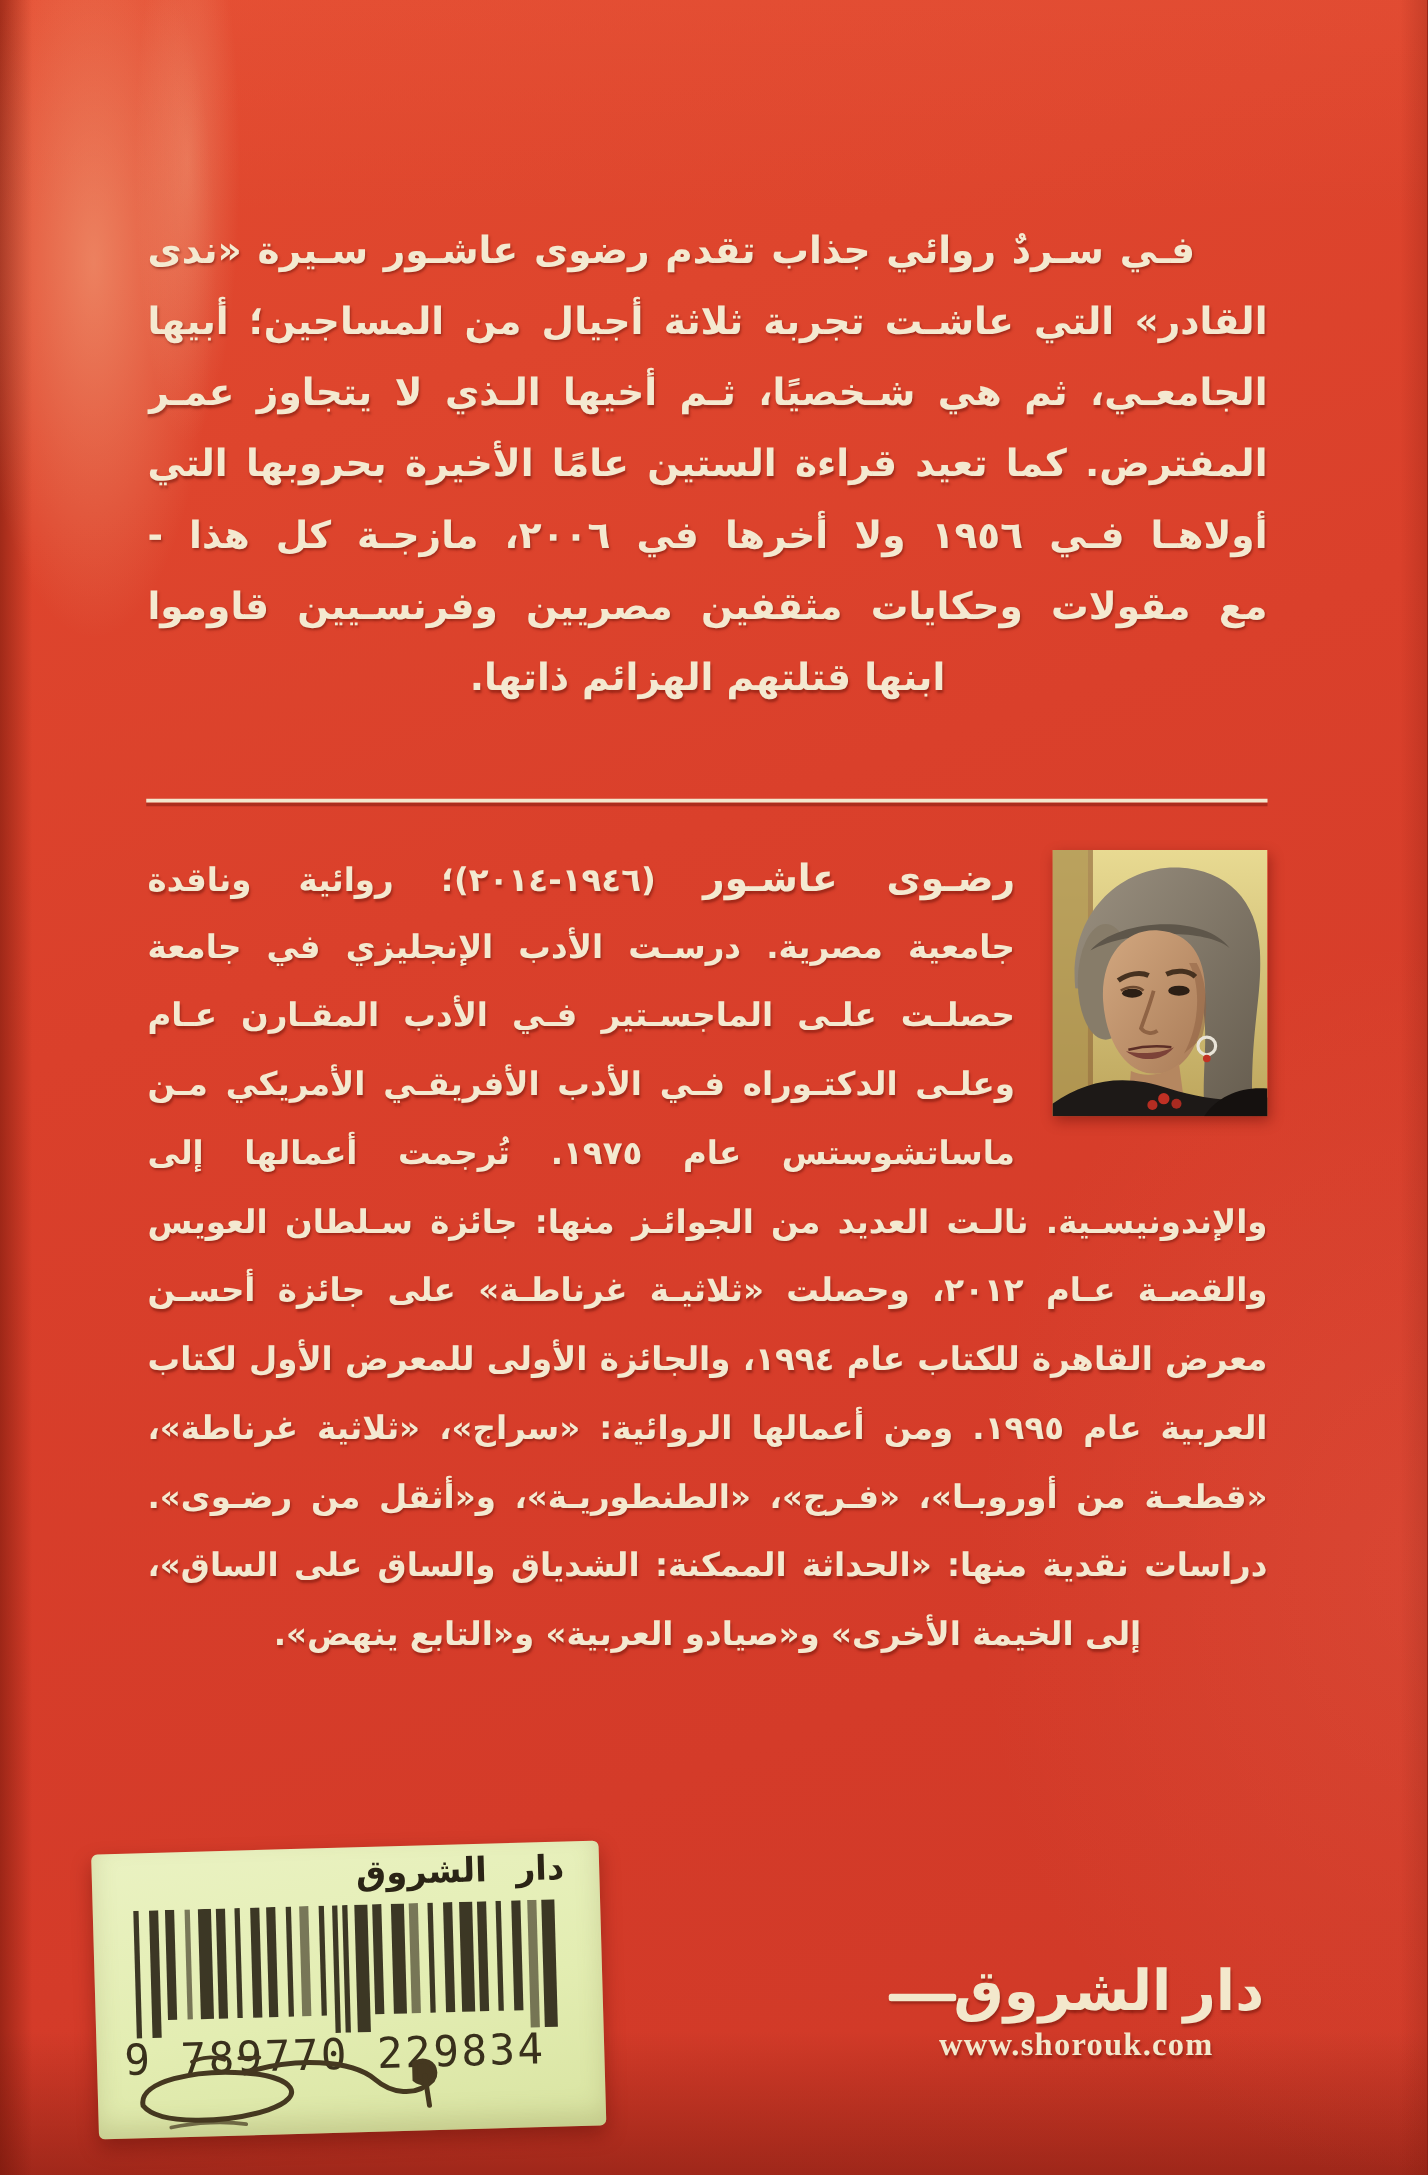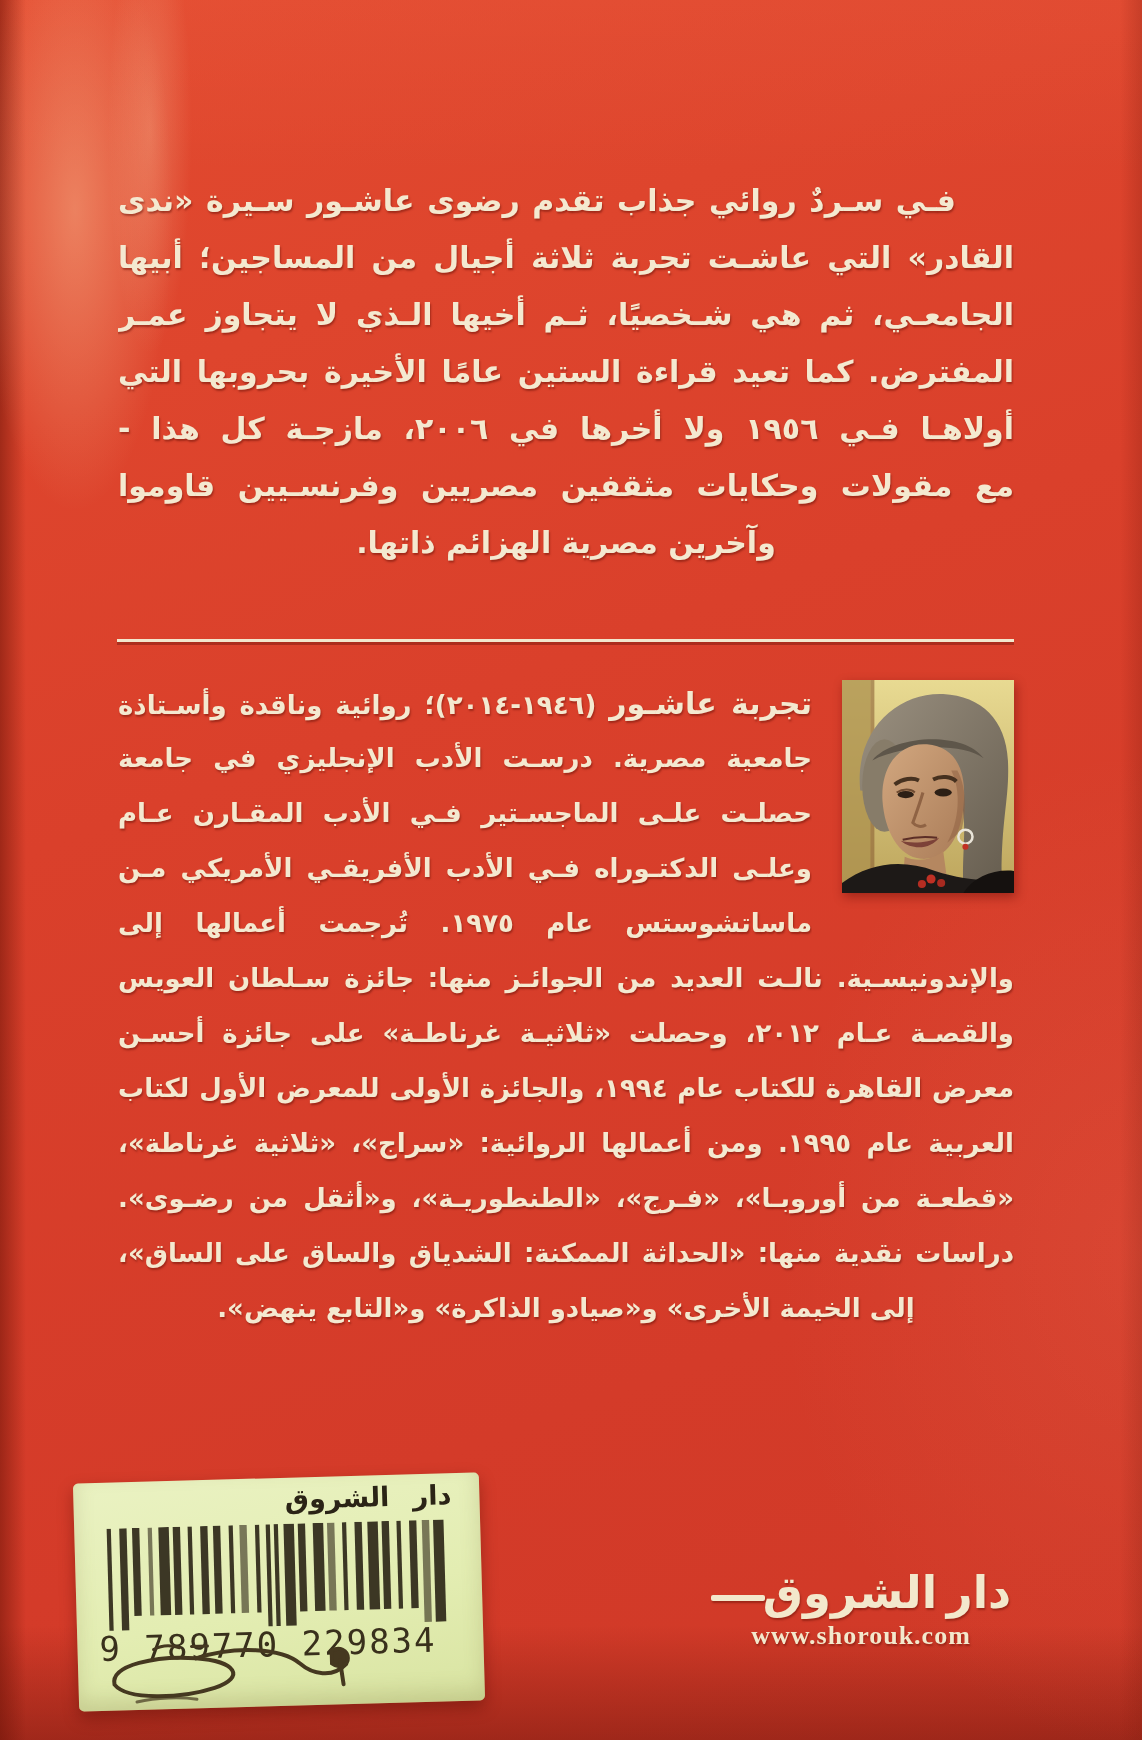--- a/index.html
+++ b/index.html
@@ -66,21 +66,21 @@
 <div class="cover">
   <div class="glare"></div>
 
   <div class="summary arab">
     <div class="line indent">فـي سـردٌ روائي جذاب تقدم رضوى عاشـور سـيرة «ندى عبد</div>
     <div class="line">القادر» التي عاشـت تجربة ثلاثة أجيال من المساجين؛ أبيها الأستاذ</div>
     <div class="line">الجامعـي، ثم هي شـخصيًا، ثـم أخيها الـذي لا يتجاوز عمـر ابنها</div>
     <div class="line">المفترض. كما تعيد قراءة الستين عامًا الأخيرة بحروبها التي لم تكن</div>
     <div class="line">أولاهـا فـي ١٩٥٦ ولا أخرها في ٢٠٠٦، مازجـة كل هذا - وبعمق -</div>
     <div class="line">مع مقولات وحكايات مثقفين مصريين وفرنسـيين قاوموا هزائمهم،</div>
-    <div class="line center">وآخرين مصرية الهزائم ذاتها.</div>
+    <div class="line center">ابنها قتلتهم الهزائم ذاتها.</div>
   </div>
 
   <div class="separator"></div>
 
   <div class="bio arab">
     <div class="photo">
       <svg viewBox="0 0 170 212" preserveAspectRatio="none">
         <defs>
           <linearGradient id="pbg" x1="0" y1="0" x2="0" y2="1">
             <stop offset="0" stop-color="#e8da92"></stop>
@@ -121,32 +121,32 @@
         <circle cx="122" cy="156" r="7" fill="none" stroke="#e9e4d8" stroke-width="2.5"></circle>
         <circle cx="122" cy="166" r="3" fill="#c23124"></circle>
 
         <path d="M0,212 L0,202 C28,182 58,178 92,190 C120,199 150,202 170,197 L170,212 Z" fill="#1d1917"></path>
         <path d="M120,212 C130,196 150,188 170,190 L170,212 Z" fill="#15110f"></path>
         <circle cx="88" cy="198" r="4.5" fill="#c03024"></circle>
         <circle cx="98" cy="202" r="4" fill="#a82a20"></circle>
         <circle cx="79" cy="203" r="4" fill="#b52d22"></circle>
       </svg>
     </div>
-    <div class="line"><b>تجربة عاشـور</b><span> (١٩٤٦-٢٠١٤)؛ روائية وناقدة وأسـتاذة</span></div>
+    <div class="line"><b>رضـوى عاشـور</b><span> (١٩٤٦-٢٠١٤)؛ روائية وناقدة وأسـتاذة</span></div>
     <div class="line">جامعية مصرية. درسـت الأدب الإنجليزي في جامعة القاهرة.</div>
     <div class="line">حصلـت علـى الماجسـتير فـي الأدب المقـارن عـام ١٩٧٢،</div>
     <div class="line">وعلـى الدكتـوراه فـي الأدب الأفريقـي الأمريكي مـن جامعة</div>
     <div class="line">ماساتشوستس عام ١٩٧٥. تُرجمت أعمالها إلى الإنجليزية والإسبانية والإيطالية</div>
     <div class="line">والإندونيسـية. نالـت العديد من الجوائـز منها: جائزة سـلطان العويس للرواية</div>
     <div class="line">والقصـة عـام ٢٠١٢، وحصلت «ثلاثيـة غرناطـة» على جائزة أحسـن روايـة من</div>
     <div class="line">معرض القاهرة للكتاب عام ١٩٩٤، والجائزة الأولى للمعرض الأول لكتاب المرأة</div>
     <div class="line">العربية عام ١٩٩٥. ومن أعمالها الروائية: «سراج»، «ثلاثية غرناطة»، «أطياف»،</div>
     <div class="line">«قطعـة من أوروبـا»، «فـرج»، «الطنطوريـة»، و«أثقل من رضـوى». لها عدة</div>
     <div class="line">دراسات نقدية منها: «الحداثة الممكنة: الشدياق والساق على الساق»، و«الطريق</div>
-    <div class="line center">إلى الخيمة الأخرى» و«صيادو الذاكرة» و«التابع ينهض».</div>
+    <div class="line center">إلى الخيمة الأخرى» و«صيادو العربية» و«التابع ينهض».</div>
   </div>
 
   <div class="sticker">
     <div class="sticker-label">دار الشروق</div>
     <div class="bars">
       <svg id="barcode-bars" viewBox="0 0 360 104" preserveAspectRatio="none">
           <rect x="10.4" y="0" width="4.2" height="102" fill="#2e2718" opacity="0.92"></rect>
           <rect x="22.9" y="0" width="7.3" height="102" fill="#2e2718" opacity="0.92"></rect>
           <rect x="35.6" y="0" width="7.3" height="88" fill="#2e2718" opacity="0.92"></rect>
           <rect x="51.2" y="0" width="4.2" height="88" fill="#2e2718" opacity="0.6"></rect>

